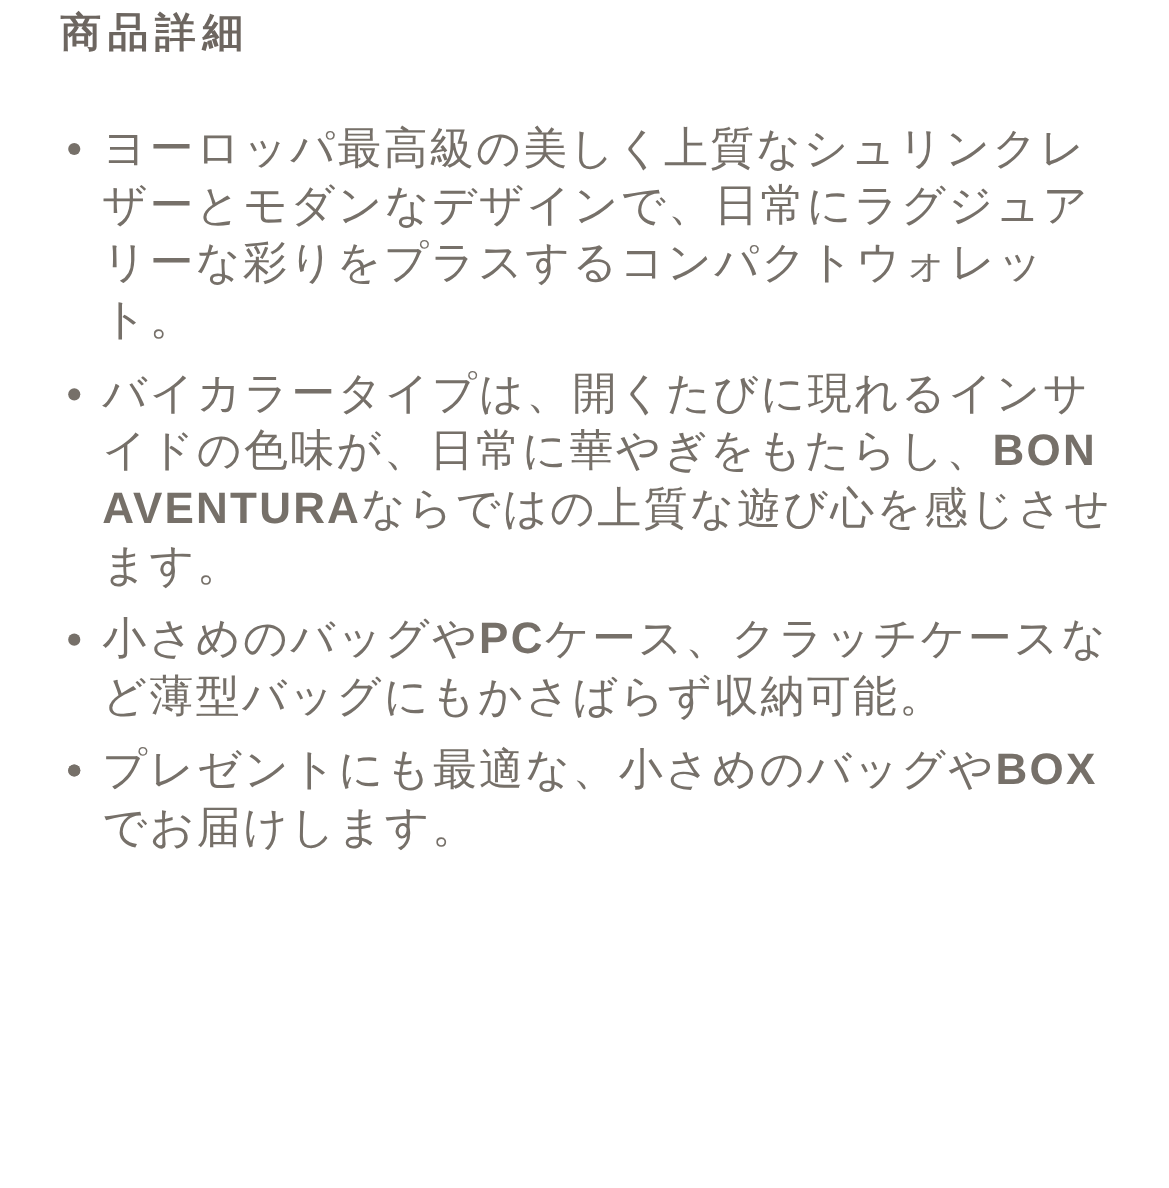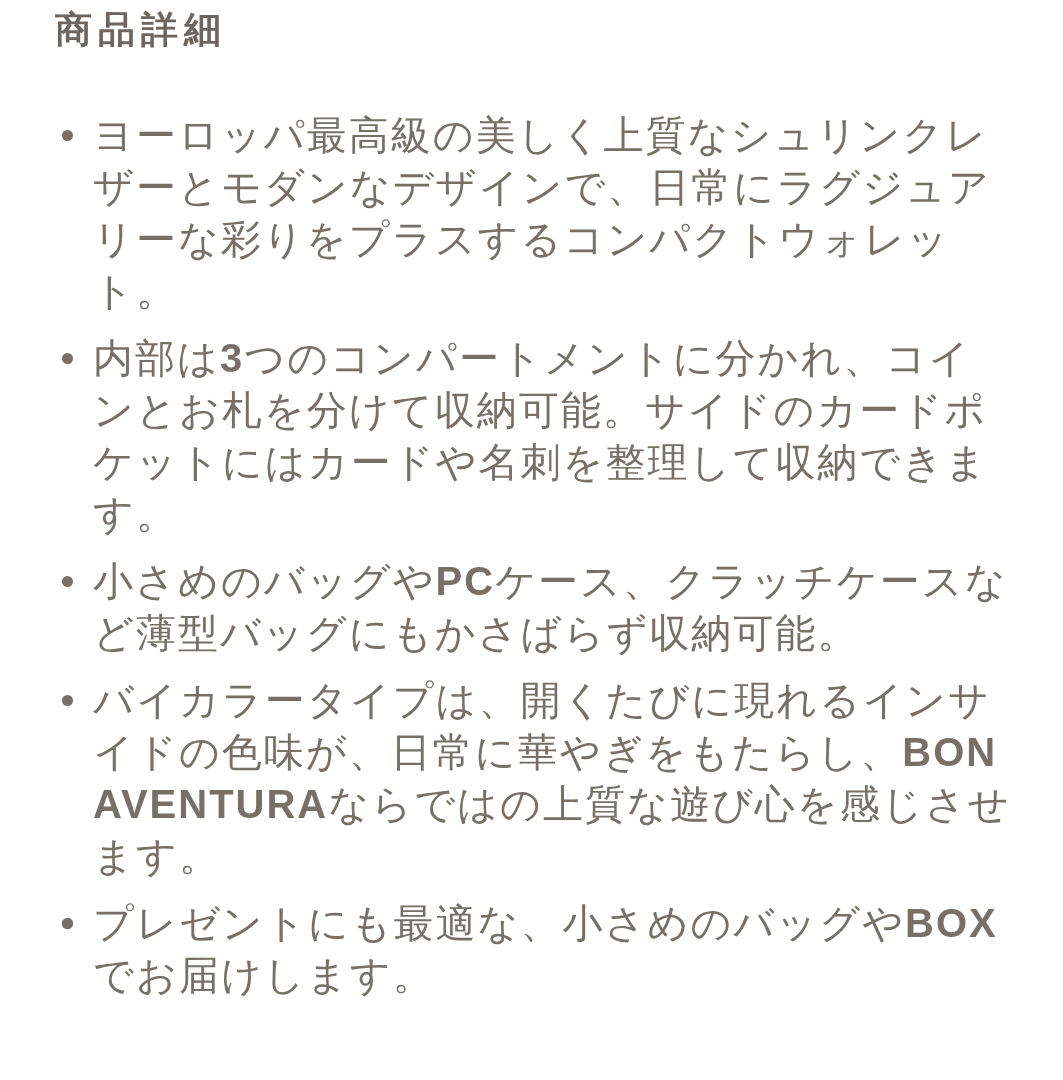--- a/index.html
+++ b/index.html
@@ -68,19 +68,18 @@
     cursor: pointer;
   }
 </style>
 </head>
 <body>
 
 <main class="page">
   <h2 class="title">商品詳細</h2>
   <ul class="details" id="details-list">
       <li><span class="dot"></span><span class="item-text"><span>ヨーロッパ最高級の美しく上質なシュリンクレザーとモダンなデザインで、日常にラグジュアリーな彩りをプラスするコンパクトウォレット。</span></span></li>
-      <li><span class="dot"></span><span class="item-text"><span>内部は</span><strong>3</strong><span>つのコンパートメントに分かれ、コインとお札を分けて収納可能。サイドのカードポケットにはカードや名刺を整理して収納できます。</span></span></li>
+      <li><span class="dot"></span><span class="item-text"><span>バイカラータイプは、開くたびに現れるインサイドの色味が、日常に華やぎをもたらし、</span><strong>BONAVENTURA</strong><span>ならではの上質な遊び心を感じさせます。</span></span></li>
       <li><span class="dot"></span><span class="item-text"><span>小さめのバッグや</span><strong>PC</strong><span>ケース、クラッチケースなど薄型バッグにもかさばらず収納可能。</span></span></li>
-      <li><span class="dot"></span><span class="item-text"><span>バイカラータイプは、開くたびに現れるインサイドの色味が、日常に華やぎをもたらし、</span><strong>BONAVENTURA</strong><span>ならではの上質な遊び心を感じさせます。</span></span></li>
       <li><span class="dot"></span></li>
       <li><span class="dot"></span><span class="item-text"><span>プレゼントにも最適な、小さめのバッグや</span><strong>BOX</strong><span>でお届けします。</span></span></li>
     </ul>
 </main>
 
 </body></html>

